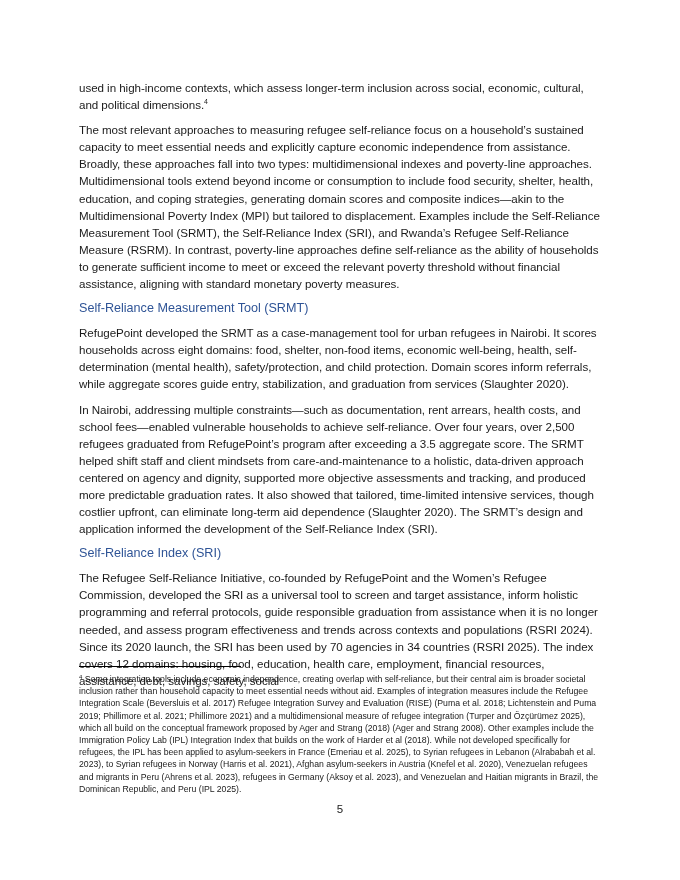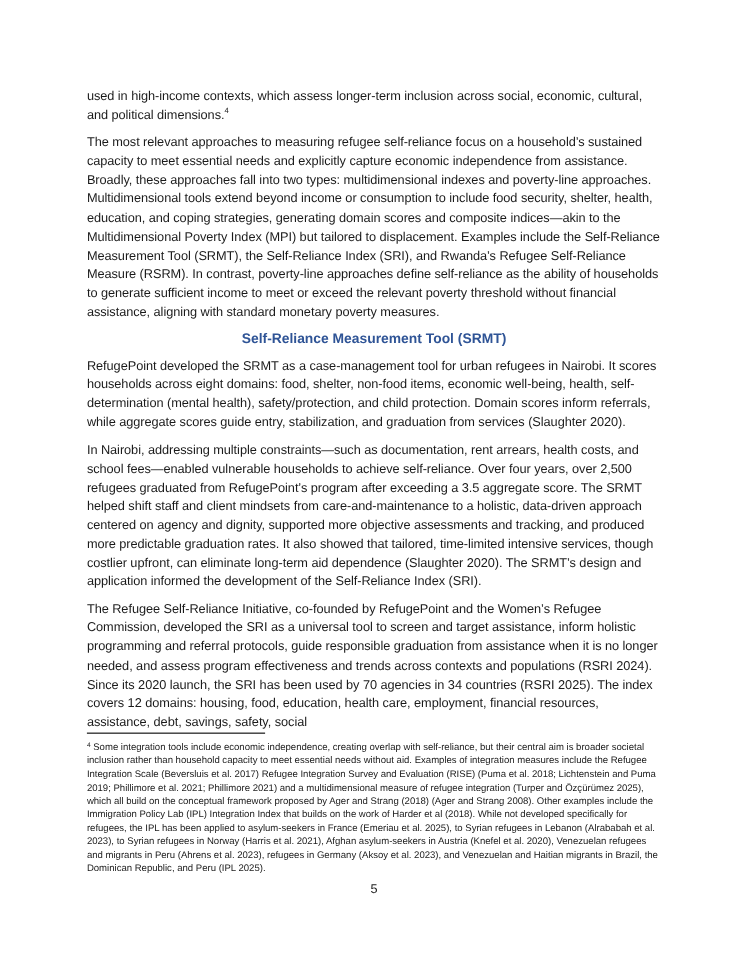--- a/index.html
+++ b/index.html
@@ -25,22 +25,21 @@
       font-size: 11.6px;
       line-height: 17.1px;
       margin: 0 0 8px 0;
       letter-spacing: -0.05px;
     }
     .heading {
       font-size: 12.6px;
       line-height: 17px;
       color: #2f5496;
       margin: 0 0 7px 0;
-      font-weight: bold;
-      text-align: center;
+      font-weight: normal;
     }
     sup {
       font-size: 7px;
       line-height: 0;
       vertical-align: 5px;
     }
     .fn-rule {
       position: absolute;
       left: 79px;
       top: 666px;
@@ -76,20 +75,21 @@
 
 <div class="page">
   <p class="para"><span>used in high-income contexts, which assess longer-term inclusion across social, economic, cultural, and political dimensions.</span><sup>4</sup></p>
 
   <p class="para">The most relevant approaches to measuring refugee self-reliance focus on a household’s sustained capacity to meet essential needs and explicitly capture economic independence from assistance. Broadly, these approaches fall into two types: multidimensional indexes and poverty-line approaches. Multidimensional tools extend beyond income or consumption to include food security, shelter, health, education, and coping strategies, generating domain scores and composite indices—akin to the Multidimensional Poverty Index (MPI) but tailored to displacement. Examples include the Self-Reliance Measurement Tool (SRMT), the Self-Reliance Index (SRI), and Rwanda’s Refugee Self-Reliance Measure (RSRM). In contrast, poverty-line approaches define self-reliance as the ability of households to generate sufficient income to meet or exceed the relevant poverty threshold without financial assistance, aligning with standard monetary poverty measures.</p>
 
   <h2 class="heading">Self-Reliance Measurement Tool (SRMT)</h2>
   <p class="para">RefugePoint developed the SRMT as a case-management tool for urban refugees in Nairobi. It scores households across eight domains: food, shelter, non-food items, economic well-being, health, self-determination (mental health), safety/protection, and child protection. Domain scores inform referrals, while aggregate scores guide entry, stabilization, and graduation from services (Slaughter 2020).</p>
   <p class="para">In Nairobi, addressing multiple constraints—such as documentation, rent arrears, health costs, and school fees—enabled vulnerable households to achieve self-reliance. Over four years, over 2,500 refugees graduated from RefugePoint’s program after exceeding a 3.5 aggregate score. The SRMT helped shift staff and client mindsets from care-and-maintenance to a holistic, data-driven approach centered on agency and dignity, supported more objective assessments and tracking, and produced more predictable graduation rates. It also showed that tailored, time-limited intensive services, though costlier upfront, can eliminate long-term aid dependence (Slaughter 2020). The SRMT’s design and application informed the development of the Self-Reliance Index (SRI).</p>
 
+  <h2 class="heading">Self-Reliance Index (SRI)</h2>
   <p class="para">The Refugee Self-Reliance Initiative, co-founded by RefugePoint and the Women’s Refugee Commission, developed the SRI as a universal tool to screen and target assistance, inform holistic programming and referral protocols, guide responsible graduation from assistance when it is no longer needed, and assess program effectiveness and trends across contexts and populations (RSRI 2024). Since its 2020 launch, the SRI has been used by 70 agencies in 34 countries (RSRI 2025). The index covers 12 domains: housing, food, education, health care, employment, financial resources, assistance, debt, savings, safety, social</p>
 </div>
 
 <div class="fn-rule"></div>
 
 <div class="footnote">
   <sup>4</sup>
   <span>Some integration tools include economic independence, creating overlap with self-reliance, but their central aim is broader societal inclusion rather than household capacity to meet essential needs without aid. Examples of integration measures include the Refugee Integration Scale (Beversluis et al. 2017) Refugee Integration Survey and Evaluation (RISE) (Puma et al. 2018; Lichtenstein and Puma 2019; Phillimore et al. 2021; Phillimore 2021) and a multidimensional measure of refugee integration (Turper and Özçürümez 2025), which all build on the conceptual framework proposed by Ager and Strang (2018) (Ager and Strang 2008). Other examples include the Immigration Policy Lab (IPL) Integration Index that builds on the work of Harder et al (2018). While not developed specifically for refugees, the IPL has been applied to asylum-seekers in France (Emeriau et al. 2025), to Syrian refugees in Lebanon (Alrababah et al. 2023), to Syrian refugees in Norway (Harris et al. 2021), Afghan asylum-seekers in Austria (Knefel et al. 2020), Venezuelan refugees and migrants in Peru (Ahrens et al. 2023), refugees in Germany (Aksoy et al. 2023), and Venezuelan and Haitian migrants in Brazil, the Dominican Republic, and Peru (IPL 2025).</span>
 </div>
 

